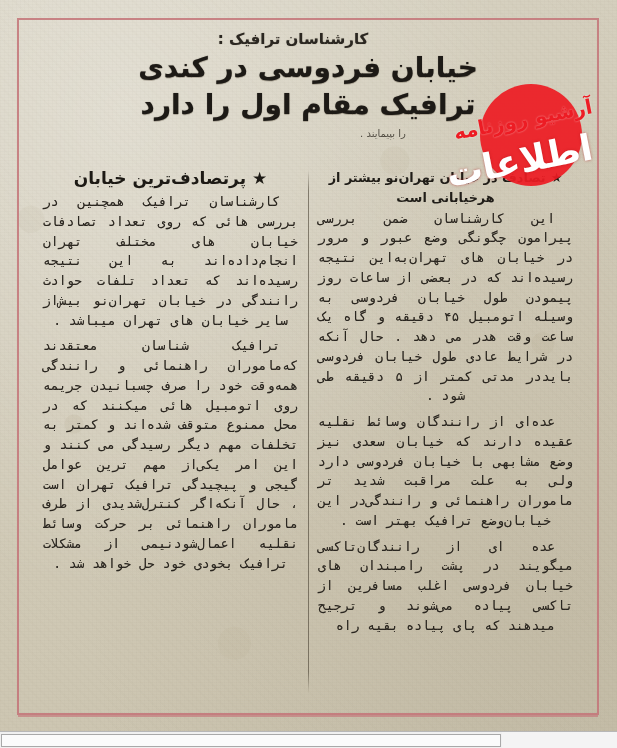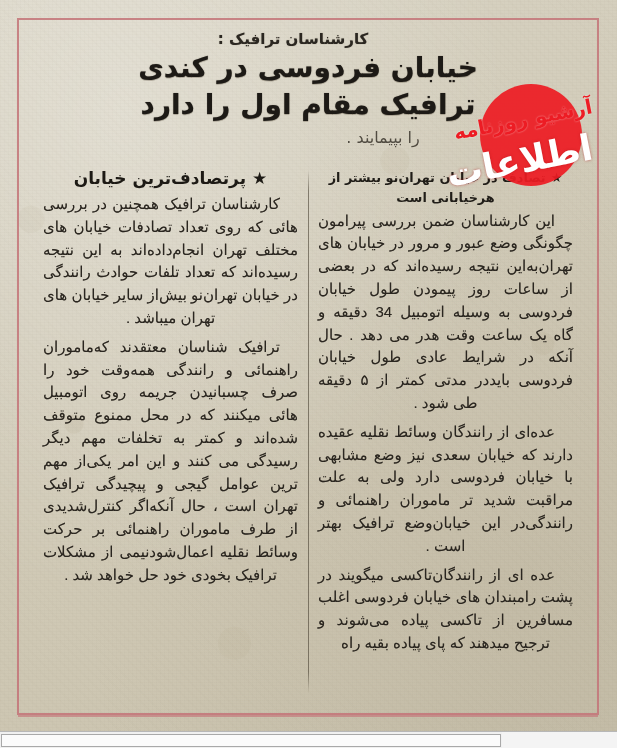--- a/index.html
+++ b/index.html
@@ -110,21 +110,21 @@
     line-height: 1.32;
     color: #1d1a16;
     margin: 2px 0 0 0;
     letter-spacing: 0px;
     text-shadow: 0 0 1px rgba(40,34,25,.55), 0 1px 0 rgba(90,78,58,.25);
   }
   .headline .hl-line { display: block; white-space: nowrap; }
 
   .lead-tail {
     text-align: center;
-    font-size: 16px;
+    font-size: 10px;
     color: #3a352c;
     margin-top: 4px;
     padding-left: 150px;
     opacity: .85;
   }
 
   
   .columns {
     position: absolute;
     left: 16px;
@@ -147,22 +147,22 @@
   .col-divider {
     position: absolute;
     left: 50%;
     top: 152px;
     bottom: 22px;
     width: 1px;
     background: linear-gradient(to bottom, rgba(60,52,38,0) 0%, rgba(60,52,38,.55) 4%, rgba(60,52,38,.55) 96%, rgba(60,52,38,0) 100%);
   }
 
   .para {
-    font-family: Liberation Sans, sans-serif;
-    font-size: 15px;
+    font-family: Liberation Mono, monospace;
+    font-size: 13px;
     line-height: 1.52;
     color: #2a2620;
     text-align: justify;
     text-align-last: center;
     margin: 0 0 6px 0;
     text-indent: 18px;
     text-shadow: 0 0 .6px rgba(55,46,33,.4);
   }
 
   .bullet {
@@ -287,21 +287,21 @@
       </h1>
 
       <div class="lead-tail">را بپیمایند .</div>
 
       <div class="columns">
 
         <div class="col col-right">
           <div class="bullet">
             <span class="star">★</span><span>تصادف در خیابان تهران‌نو بیشتر از هرخیابانی است</span>
           </div>
-          <p class="para">این کارشناسان ضمن بررسی پیرامون چگونگی وضع عبور و مرور در خیابان های تهران‌به‌این نتیجه رسیده‌اند که در بعضی از ساعات روز پیمودن طول خیابان فردوسی به وسیله اتومبیل 34 دقیقه و گاه یک ساعت وقت هدر می دهد . حال آنکه در شرایط عادی طول خیابان فردوسی بایددر مدتی کمتر از ۵ دقیقه طی شود .</p>
+          <p class="para">این کارشناسان ضمن بررسی پیرامون چگونگی وضع عبور و مرور در خیابان های تهران‌به‌این نتیجه رسیده‌اند که در بعضی از ساعات روز پیمودن طول خیابان فردوسی به وسیله اتومبیل ۴۵ دقیقه و گاه یک ساعت وقت هدر می دهد . حال آنکه در شرایط عادی طول خیابان فردوسی بایددر مدتی کمتر از ۵ دقیقه طی شود .</p>
           <p class="para">عده‌ای از رانندگان وسائط نقلیه عقیده دارند که خیابان سعدی نیز وضع مشابهی با خیابان فردوسی دارد ولی به علت مراقبت شدید تر ماموران راهنمائی و رانندگی‌در این خیابان‌وضع ترافیک بهتر است .</p>
           <p class="para">عده ای از رانندگان‌تاکسی میگویند در پشت رامبندان های خیابان فردوسی اغلب مسافرین از تاکسی پیاده می‌شوند و ترجیح میدهند که پای پیاده بقیه راه</p>
         </div>
 
         <div class="col col-left">
           <div class="subhead">
             <span class="star">★</span><span>پرتصادف‌ترین خیابان</span>
           </div>
           <p class="para">کارشناسان ترافیک همچنین در بررسی هائی که روی تعداد تصادفات خیابان های مختلف تهران انجام‌داده‌اند به این نتیجه رسیده‌اند که تعداد تلفات حوادث رانندگی در خیابان تهران‌نو بیش‌از سایر خیابان های تهران میباشد .</p>
           <p class="para">ترافیک شناسان معتقدند که‌ماموران راهنمائی و رانندگی همه‌وقت خود را صرف چسبانیدن جریمه روی اتومبیل هائی میکنند که در محل ممنوع متوقف شده‌اند و کمتر به تخلفات مهم دیگر رسیدگی می کنند و این امر یکی‌از مهم ترین عوامل گیجی و پیچیدگی ترافیک تهران است ، حال آنکه‌اگر کنترل‌شدیدی از طرف ماموران راهنمائی بر حرکت وسائط نقلیه اعمال‌شود‌نیمی از مشکلات ترافیک بخودی خود حل خواهد شد .</p>

